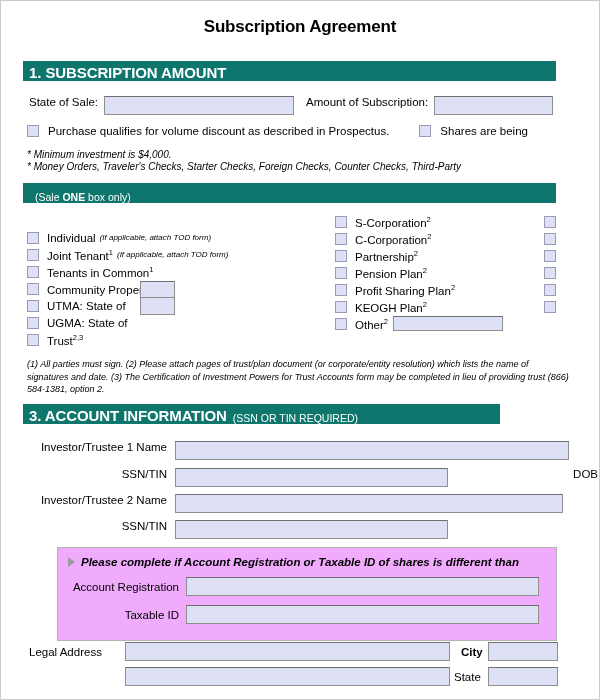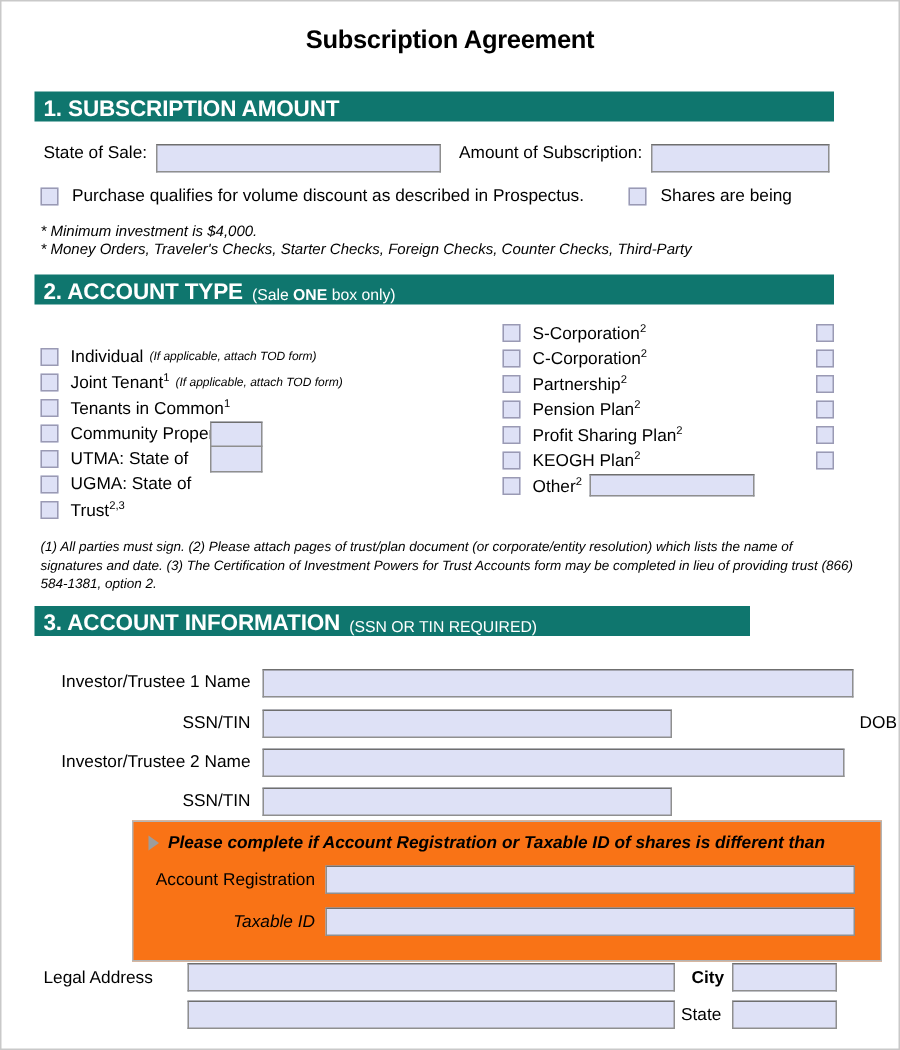--- a/index.html
+++ b/index.html
@@ -135,32 +135,32 @@
     font-style: italic;
     font-size: 9px;
     line-height: 12.5px;
   }
 
   
   .s3 { position: absolute; left: 0; top: 433px; width: 600px; }
   .ai-row {
     position: absolute;
     display: flex;
-    align-items: center;
+    align-items: flex-start;
     height: 28px;
   }
   .ai-row .lbl { width: 148px; text-align: right; padding-right: 8px; box-sizing: border-box; }
   .ai-row .fbox { height: 19px; }
 
   
   .subpanel {
     position: absolute;
-    left: 87px; top: 546px;
+    left: 56px; top: 546px;
     width: 500px; height: 94px;
-    background: #f97316;
+    background: #f0abfc;
     border: 1px solid #b4b4b4;
     box-sizing: border-box;
   }
   .subpanel-title {
     position: absolute; left: 10px; top: 8px;
     display: flex; align-items: center;
   }
   .tri {
     width: 0; height: 0;
     border-top: 5px solid transparent;
@@ -210,21 +210,20 @@
     <span class="cbox" style="margin-left:30px;"></span>
     <span class="lbl" style="margin-left:9px;">Shares are being</span>
   </div>
 
   <div class="s1-notes">
     <div>* Minimum investment is $4,000.</div>
     <div>* Money Orders, Traveler's Checks, Starter Checks, Foreign Checks, Counter Checks, Third-Party</div>
   </div>
 
   <div class="section-bar bar2">
-    <span class="num-title">2. ACCOUNT TYPE</span>
     <span class="sub"><span>(Sale </span><b>ONE</b><span> box only)</span></span>
   </div>
 
   <div class="s2">
 
     <div class="col-left">
       <div class="opt-row">
         <span class="cbox"></span>
         <span class="opt-label">Individual</span>
         <span class="opt-note">(If applicable, attach TOD form)</span>
@@ -345,21 +344,21 @@
 
   <div class="subpanel">
     <div class="subpanel-title">
       <span class="tri"></span>
       <span>Please complete if Account Registration or Taxable ID of shares is different than</span>
     </div>
     <div class="sp-row" style="left:8px;top:29px;">
       <span class="lbl">Account Registration</span>
       <span class="fbox" style="width:353px;"></span>
     </div>
-    <div class="sp-row" style="left:8px;top:57px;font-style:italic;">
+    <div class="sp-row" style="left:8px;top:57px;">
       <span class="lbl">Taxable ID</span>
       <span class="fbox" style="width:353px;"></span>
     </div>
   </div>
 
   <div class="addr">
     <span class="addr-lbl" style="left:28px;top:5px;">Legal Address</span>
     <span class="fbox" style="left:124px;top:1px;width:325px;"></span>
     <span class="addr-lbl" style="left:460px;top:5px;font-weight:bold;">City</span>
     <span class="fbox" style="left:487px;top:1px;width:70px;"></span>

